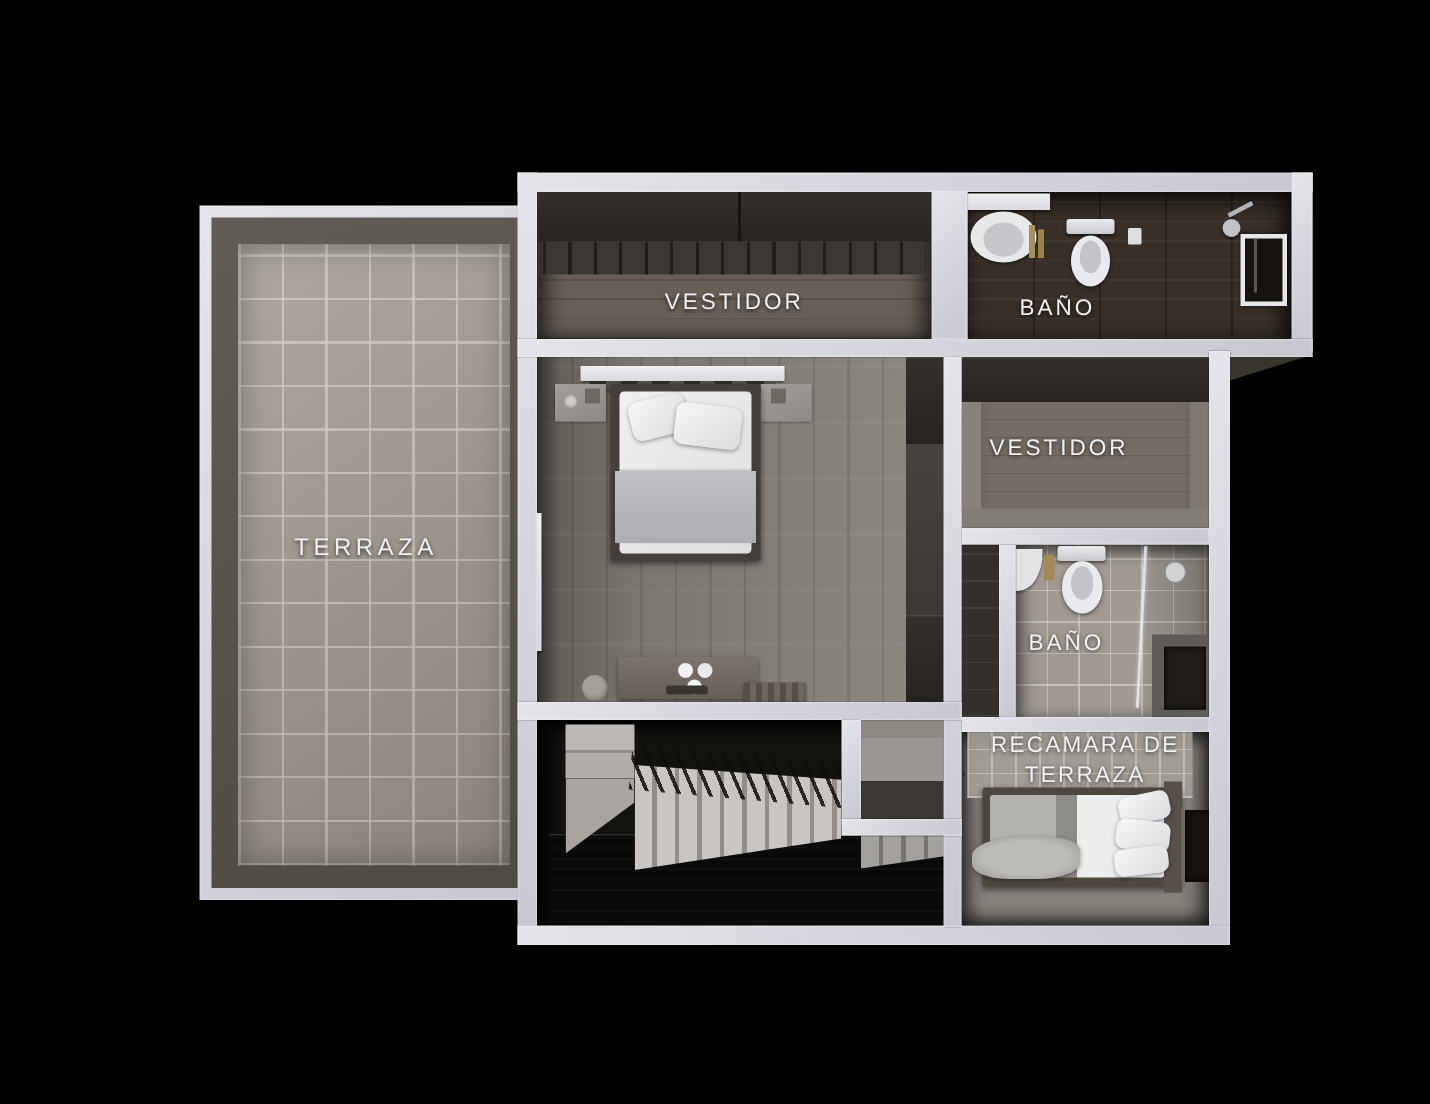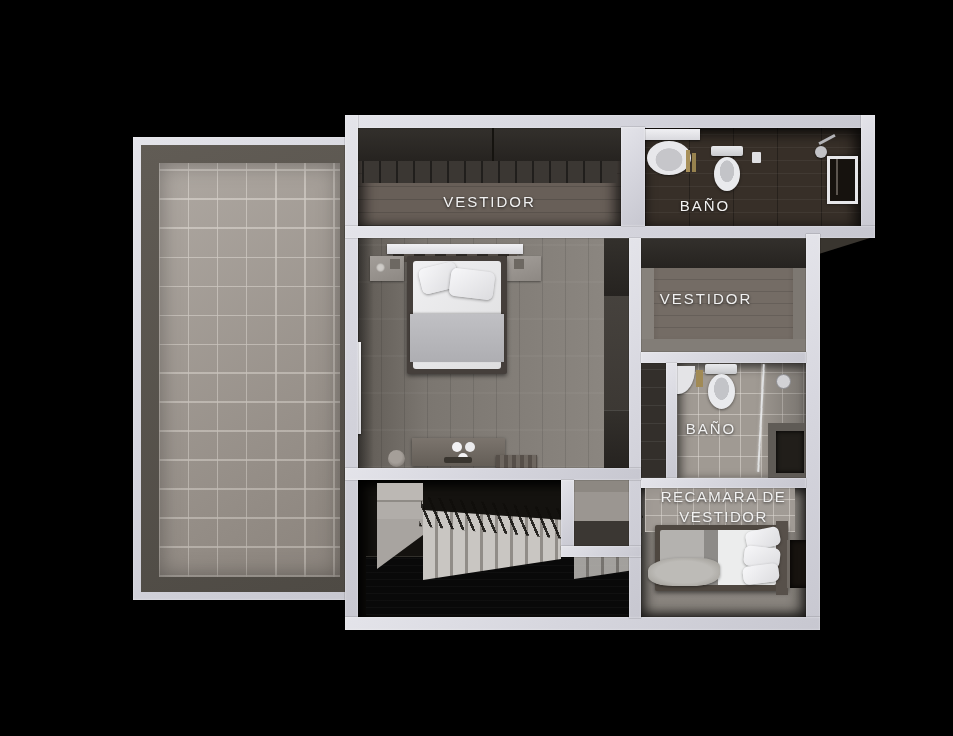--- a/index.html
+++ b/index.html
@@ -117,20 +117,21 @@
   .niche{background:#17130f;border-left:3px solid #6e6862;box-shadow:inset 0 0 6px #000;}
 </style>
 </head>
 <body>
 
 <div id="stage" style="--bg: #000000; --label: #f1f1f1; --wall: #d6d6de;">
 
   <div class="abs wall" style="left:133px;top:137px;width:222px;height:463px;"></div>
   <div class="abs terr-ledge" style="left:141px;top:145px;width:206px;height:447px;"></div>
   <div class="abs terr-tiles" style="left:159px;top:163px;width:181px;height:414px;"></div>
+  <div class="room-label" style="left:133px;top:356px;width:222px;font-size:16px;letter-spacing:3px;">TERRAZA</div>
 
   <div class="abs floor-wood-dk" style="left:358px;top:127px;width:263px;height:99px;"></div>
   <div class="abs closet-dk" style="left:358px;top:127px;width:263px;height:34px;"></div>
   <div class="abs" style="left:492px;top:127px;width:2px;height:34px;background:#15130f;"></div>
   <div class="abs rail-strip" style="left:362px;top:161px;width:255px;height:22px;"></div>
 
   <div class="abs floor-bath-dk" style="left:645px;top:127px;width:216px;height:99px;"></div>
   <div class="abs white-bar" style="left:645px;top:129px;width:55px;height:11px;"></div>
   <div class="abs sink-oval" style="left:647px;top:141px;width:44px;height:34px;"></div>
   <div class="abs" style="left:686px;top:150px;width:4px;height:22px;background:#a8905a;"></div>
@@ -221,15 +222,15 @@
   <div class="abs wall" style="left:666px;top:363px;width:11px;height:115px;"></div>
   <div class="abs wall" style="left:641px;top:478px;width:165px;height:10px;"></div>
   <div class="abs wall" style="left:345px;top:468px;width:296px;height:12px;"></div>
   <div class="abs wall" style="left:561px;top:480px;width:13px;height:70px;"></div>
   <div class="abs wall" style="left:561px;top:546px;width:80px;height:11px;"></div>
 
   <div class="room-label" style="left:358px;top:192px;width:263px;font-size:15px;">VESTIDOR</div>
   <div class="room-label" style="left:645px;top:196px;width:120px;font-size:15px;">BAÑO</div>
   <div class="room-label" style="left:641px;top:289px;width:130px;font-size:15px;">VESTIDOR</div>
   <div class="room-label" style="left:641px;top:419px;width:140px;font-size:15px;">BAÑO</div>
-  <div class="room-label" style="left:645px;top:487px;width:157px;font-size:15px;padding:0 12px;box-sizing:border-box;letter-spacing:1.5px;">RECAMARA DE VESTIDOR</div>
+  <div class="room-label" style="left:645px;top:487px;width:157px;font-size:15px;padding:0 12px;box-sizing:border-box;letter-spacing:1.5px;">RECAMARA DE TERRAZA</div>
 
 </div>
 
 </body></html>

